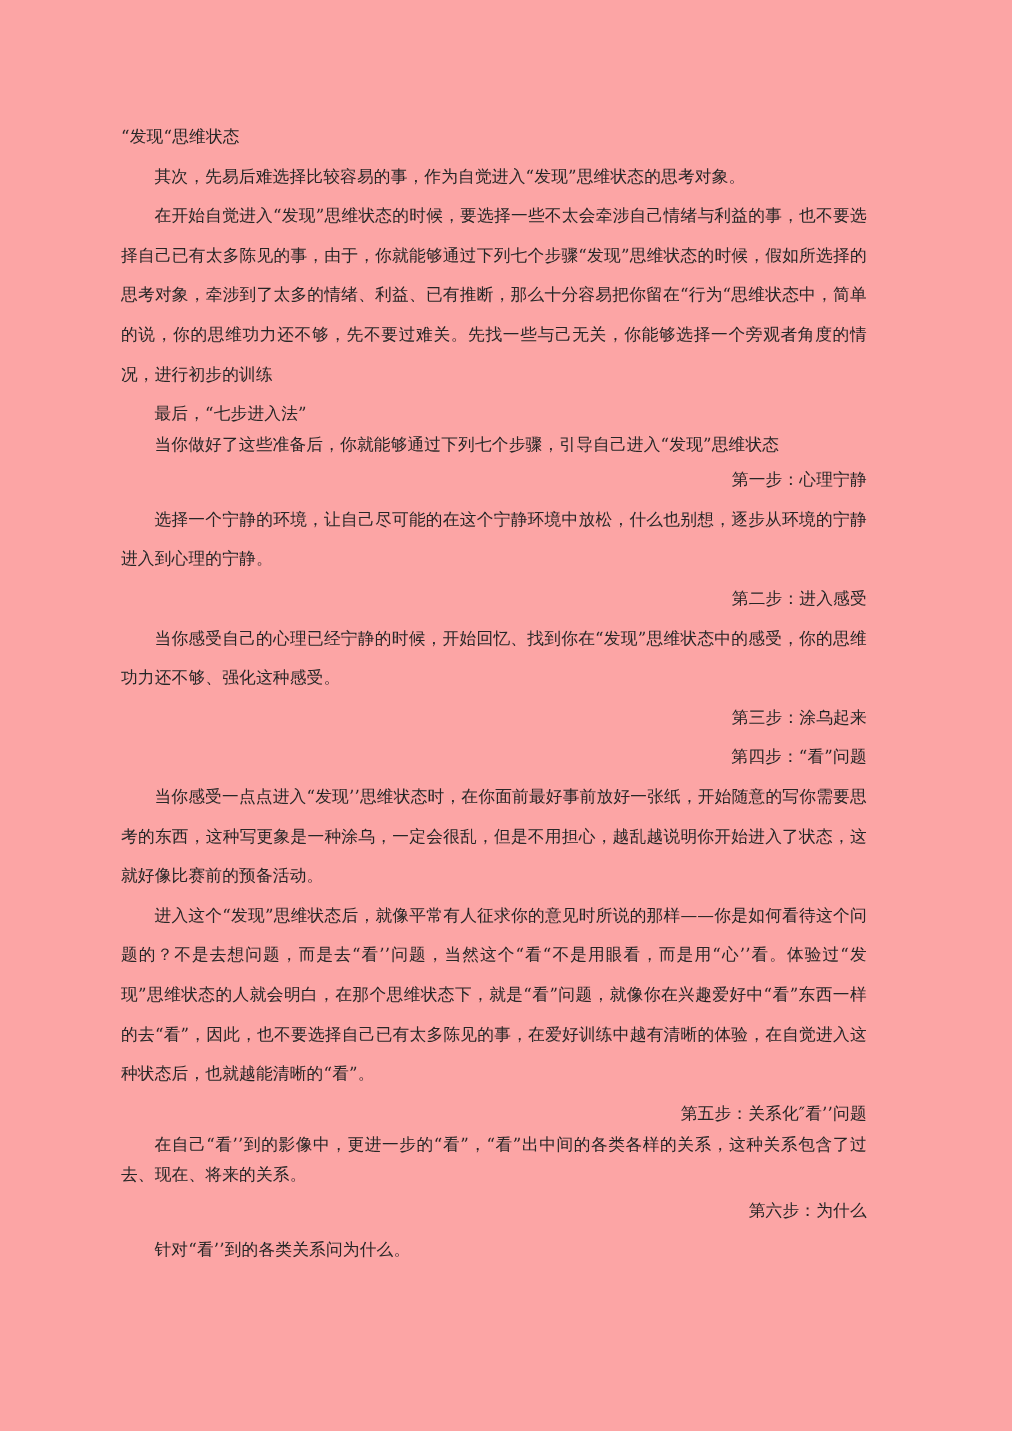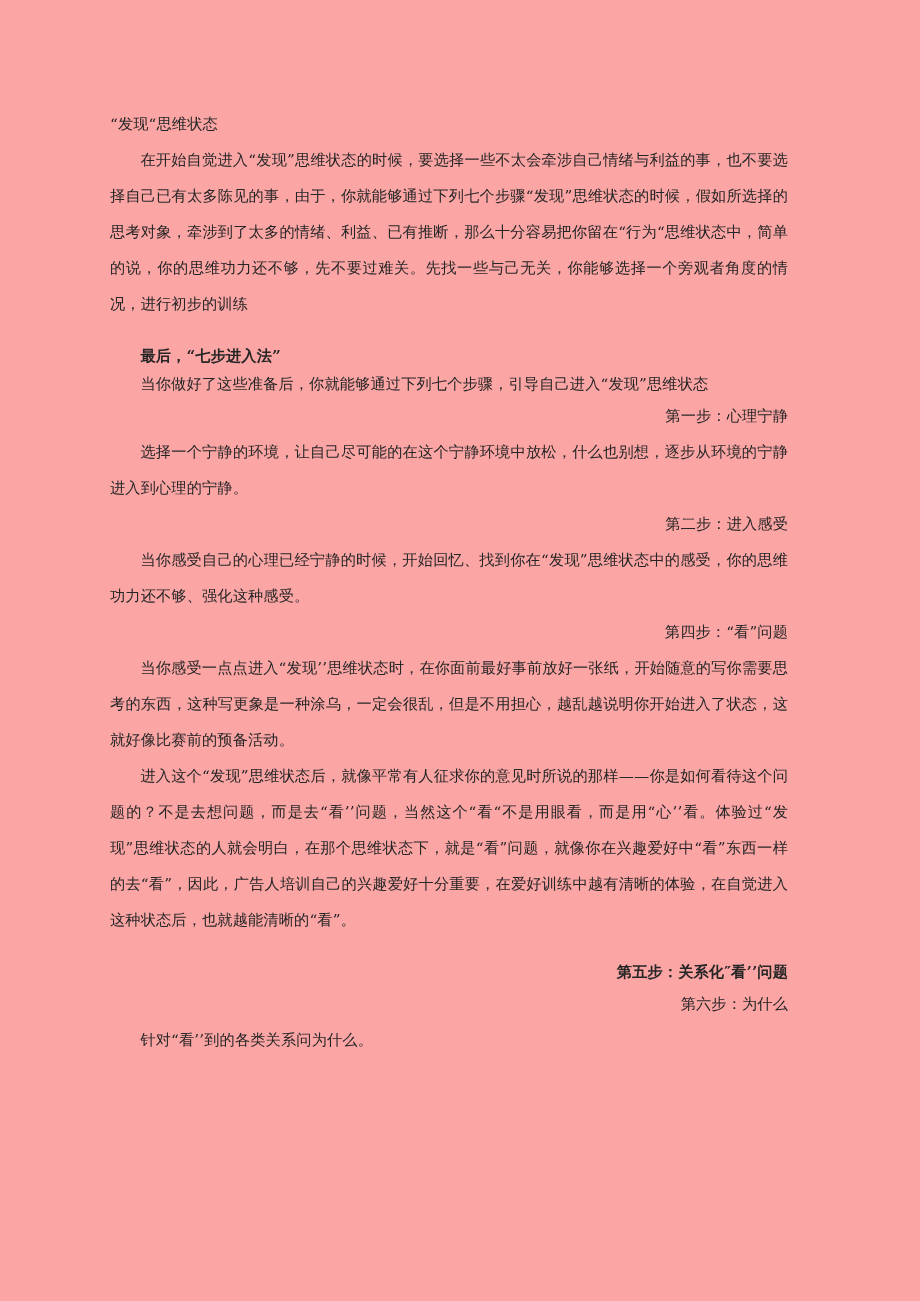--- a/index.html
+++ b/index.html
@@ -50,55 +50,57 @@
   
   .single {
     text-align: right;
     text-indent: 2em;
   }
   
   .tight {
     line-height: 28px;
   }
   .tight-top {
-    margin-top: 20px;
-    font-weight: bold;
+    margin-top: 4px;
   }
 </style>
 </head>
 <body>
 
 <div class="page">
   <div class="content">
 
     <p class="line flush">“发现“思维状态</p>
 
+    <p class="para indent">其次，先易后难选择比较容易的事，作为自觉进入“发现”思维状态的思考对象。</p>
 
     <p class="para indent">在开始自觉进入“发现”思维状态的时候，要选择一些不太会牵涉自己情绪与利益的事，也不要选择自己已有太多陈见的事，由于，你就能够通过下列七个步骤“发现”思维状态的时候，假如所选择的思考对象，牵涉到了太多的情绪、利益、已有推断，那么十分容易把你留在“行为“思维状态中，简单的说，你的思维功力还不够，先不要过难关。先找一些与己无关，你能够选择一个旁观者角度的情况，进行初步的训练</p>
 
     <p class="para indent tight tight-top">最后，“七步进入法”</p>
 
     <p class="para indent tight">当你做好了这些准备后，你就能够通过下列七个步骤，引导自己进入“发现”思维状态</p>
 
     <p class="para single">第一步：心理宁静</p>
 
     <p class="para indent">选择一个宁静的环境，让自己尽可能的在这个宁静环境中放松，什么也别想，逐步从环境的宁静进入到心理的宁静。</p>
 
     <p class="para single">第二步：进入感受</p>
 
     <p class="para indent">当你感受自己的心理已经宁静的时候，开始回忆、找到你在“发现”思维状态中的感受，你的思维功力还不够、强化这种感受。</p>
 
+    <p class="para single">第三步：涂乌起来</p>
 
     <p class="para single">第四步：“看”问题</p>
 
     <p class="para indent">当你感受一点点进入“发现’’思维状态时，在你面前最好事前放好一张纸，开始随意的写你需要思考的东西，这种写更象是一种涂乌，一定会很乱，但是不用担心，越乱越说明你开始进入了状态，这就好像比赛前的预备活动。</p>
 
-    <p class="para indent">进入这个“发现”思维状态后，就像平常有人征求你的意见时所说的那样——你是如何看待这个问题的？不是去想问题，而是去“看’’问题，当然这个“看“不是用眼看，而是用“心’’看。体验过“发现”思维状态的人就会明白，在那个思维状态下，就是“看”问题，就像你在兴趣爱好中“看”东西一样的去“看”，因此，广告人培训自己的兴趣爱好十分重要，在爱好训练中越有清晰的体验，在自觉进入这种状态后，也就越能清晰的“看”。</p>
+    <p class="para indent">进入这个“发现”思维状态后，就像平常有人征求你的意见时所说的那样——你是如何看待这个问题的？不是去想问题，而是去“看’’问题，当然这个“看“不是用眼看，而是用“心’’看。体验过“发现”思维状态的人就会明白，在那个思维状态下，就是“看”问题，就像你在兴趣爱好中“看”东西一样的去“看”，因此，也不要选择自己已有太多陈见的事，在爱好训练中越有清晰的体验，在自觉进入这种状态后，也就越能清晰的“看”。</p>
 
     <p class="para single tight tight-top">第五步：关系化″看’’问题</p>
 
+    <p class="para indent tight">在自己“看’’到的影像中，更进一步的“看”，“看”出中间的各类各样的关系，这种关系包含了过去、现在、将来的关系。</p>
 
     <p class="para single">第六步：为什么</p>
 
     <p class="para indent">针对“看’’到的各类关系问为什么。</p>
 
   </div>
 </div>
 
 </body></html>

